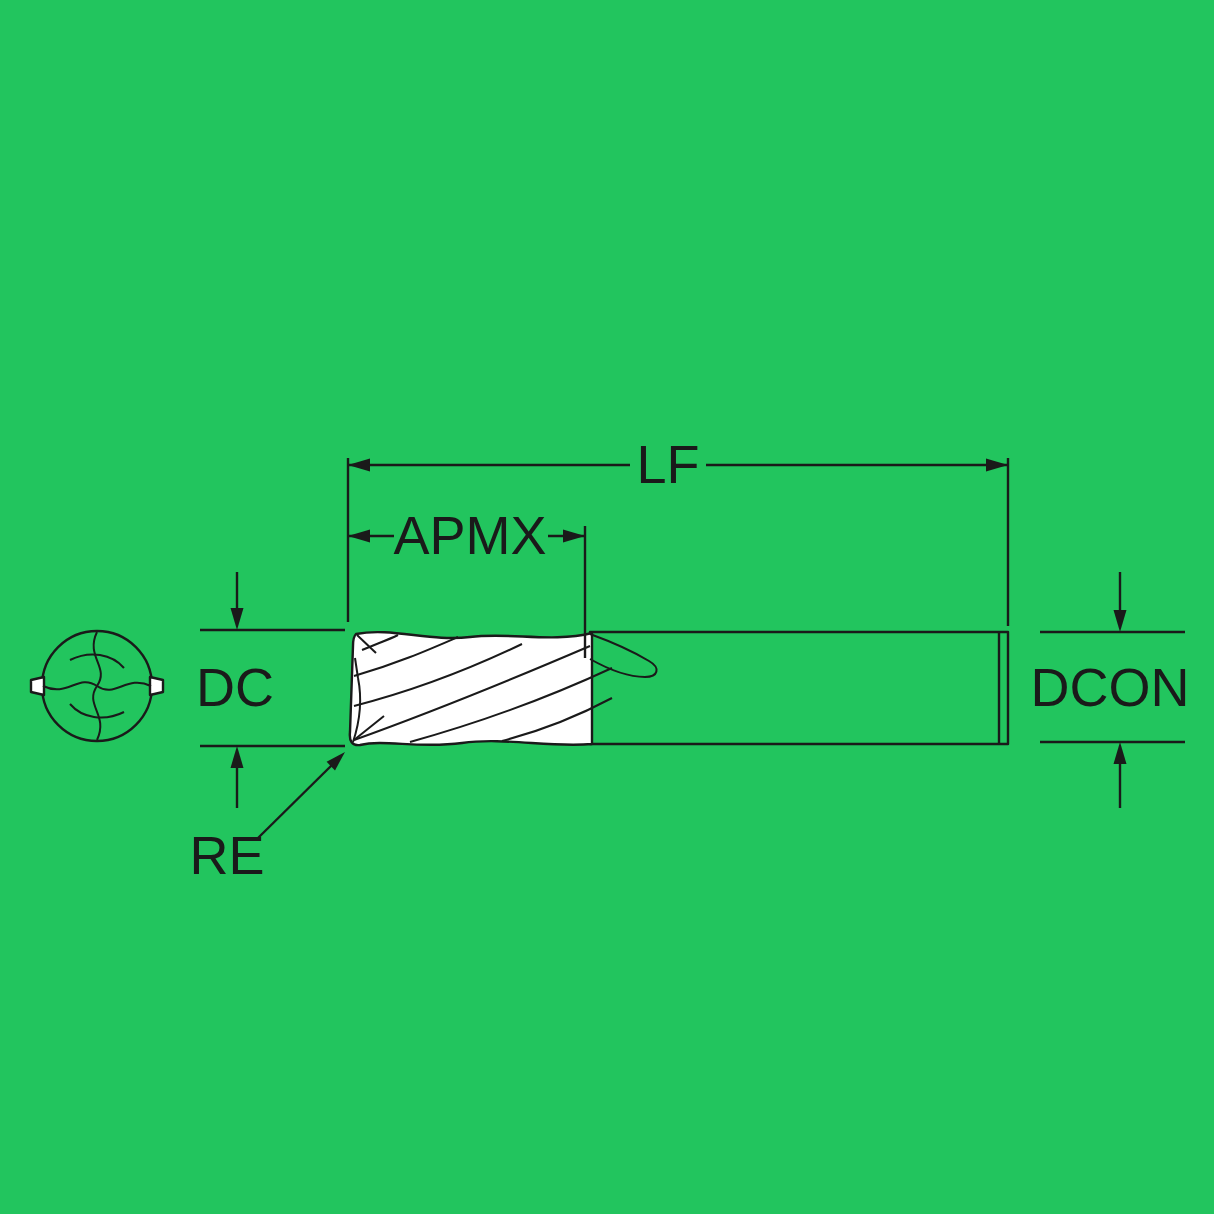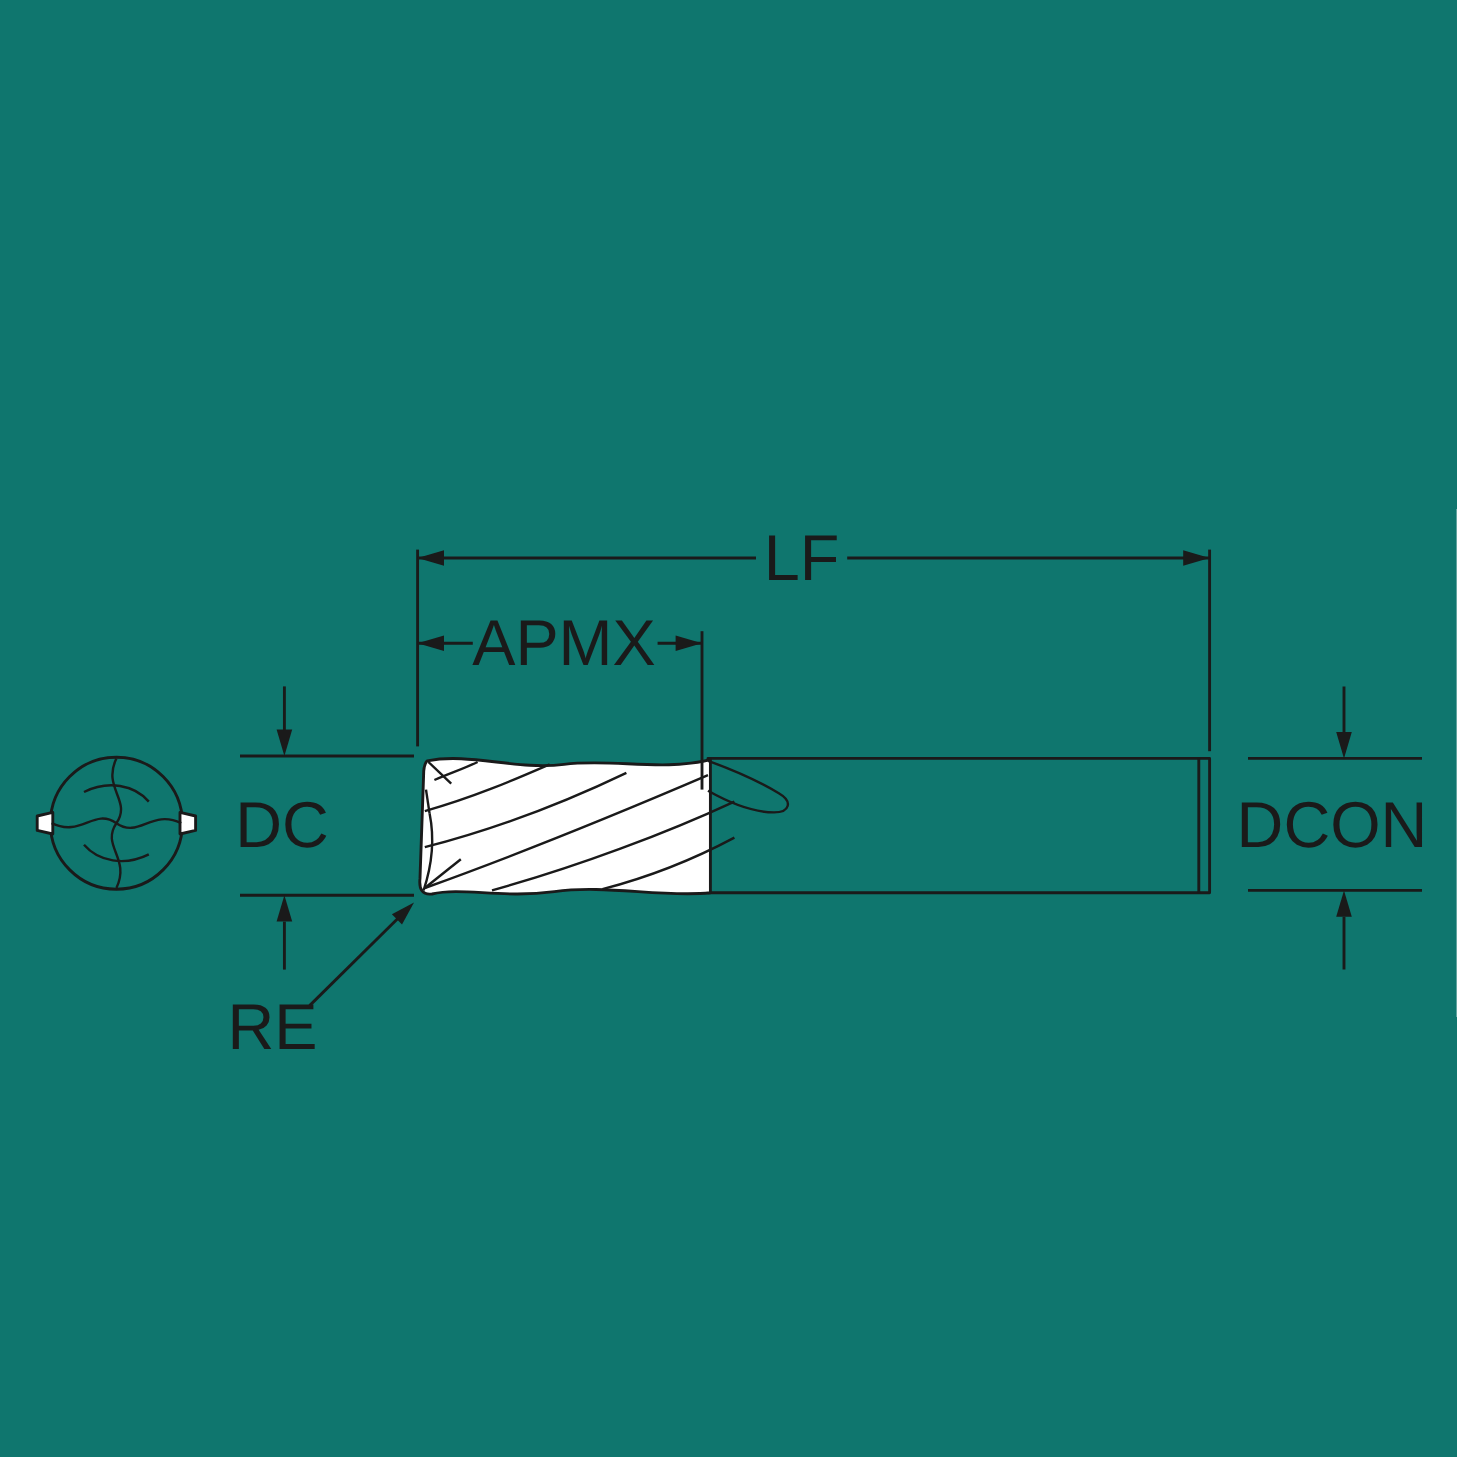--- a/index.html
+++ b/index.html
@@ -4,21 +4,21 @@
 <style>
   html, body {
     margin: 0;
     padding: 0;
     background: #ffffff;
   }
   .page {
     position: relative;
     width: 1214px;
     height: 1214px;
-    background: #0f766e;
+    background: #22c55e;
     font-family: "Liberation Sans", sans-serif;
     overflow: hidden;
     text-align: center;
   }
   svg.drawing {
     display: block;
     width: 1214px;
     height: 1214px;
   }
   .ln {

